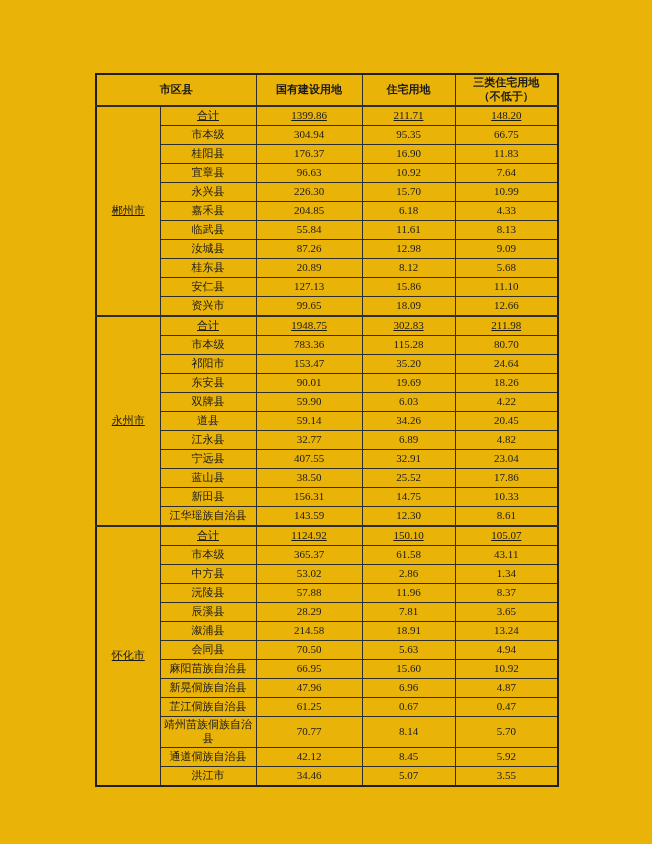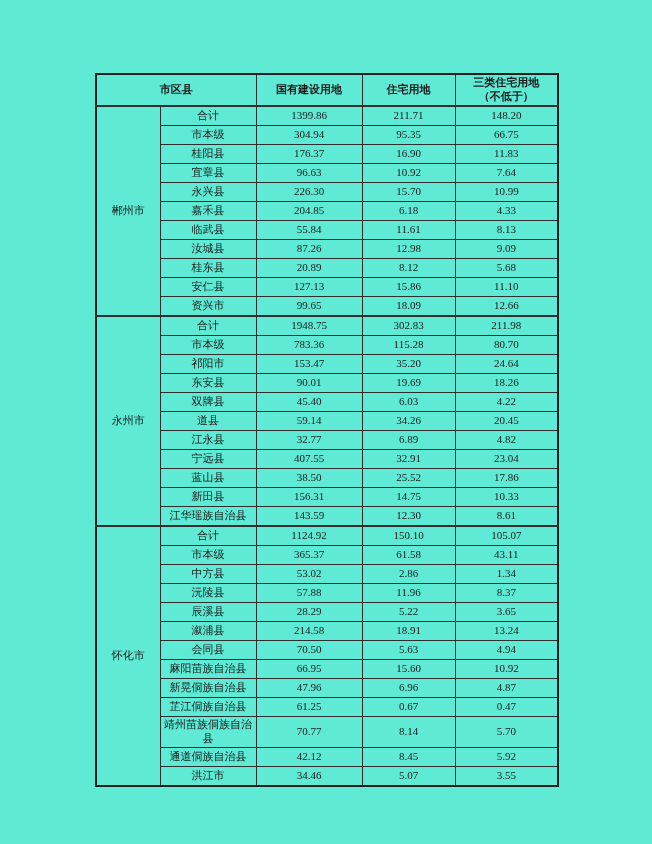--- a/index.html
+++ b/index.html
@@ -12,21 +12,21 @@
     height: 844px;
     font-family: "Liberation Serif", "DejaVu Serif", serif;
     color: #1a1a1a;
     position: relative;
     overflow: hidden;
   }
   .sheet {
     position: relative;
     width: 652px;
     height: 844px;
-    background: #5eead4;
+    background: #eab308;
   }
   table.quota {
     position: absolute;
     left: 95px;
     top: 73px;
     width: 462px;
     border-collapse: collapse;
     table-layout: fixed;
     border: 2px solid #1f1f1f;
   }
@@ -43,20 +43,21 @@
   table.quota thead th {
     height: 28px;
     font-weight: bold;
     border-bottom-width: 2px;
   }
   table.quota tbody td {
     height: 16px;
   }
   table.quota tbody tr.group-first td {
     border-top-width: 2px;
+    text-decoration: underline;
   }
   td.city-cell {
     vertical-align: middle;
     text-align: center;
     margin-left: 28px;
   }
   .hdr-line {
     display: block;
   }
 </style>
@@ -171,21 +172,21 @@
           <td>24.64</td>
         </tr>
         <tr>
           <td>东安县</td>
           <td>90.01</td>
           <td>19.69</td>
           <td>18.26</td>
         </tr>
         <tr>
           <td>双牌县</td>
-          <td>45.40</td>
+          <td>59.90</td>
           <td>6.03</td>
           <td>4.22</td>
         </tr>
         <tr>
           <td>道县</td>
           <td>59.14</td>
           <td>34.26</td>
           <td>20.45</td>
         </tr>
         <tr>
@@ -239,21 +240,21 @@
         </tr>
         <tr>
           <td>沅陵县</td>
           <td>57.88</td>
           <td>11.96</td>
           <td>8.37</td>
         </tr>
         <tr>
           <td>辰溪县</td>
           <td>28.29</td>
-          <td>5.22</td>
+          <td>7.81</td>
           <td>3.65</td>
         </tr>
         <tr>
           <td>溆浦县</td>
           <td>214.58</td>
           <td>18.91</td>
           <td>13.24</td>
         </tr>
         <tr>
           <td>会同县</td>

